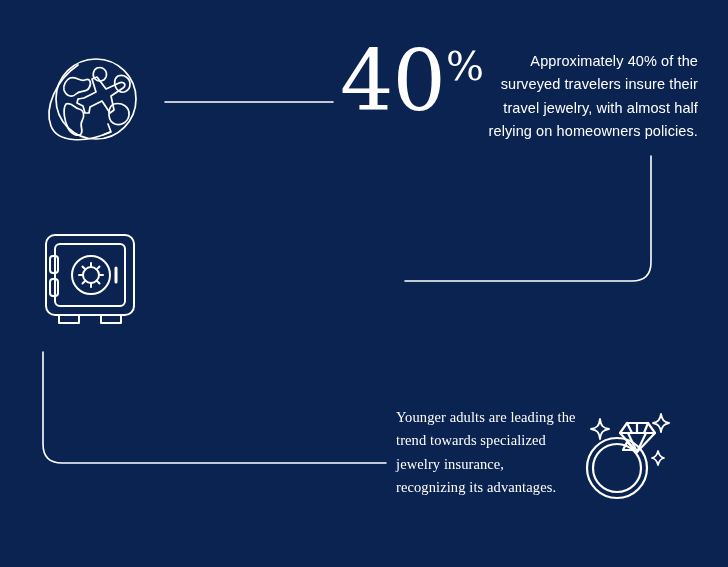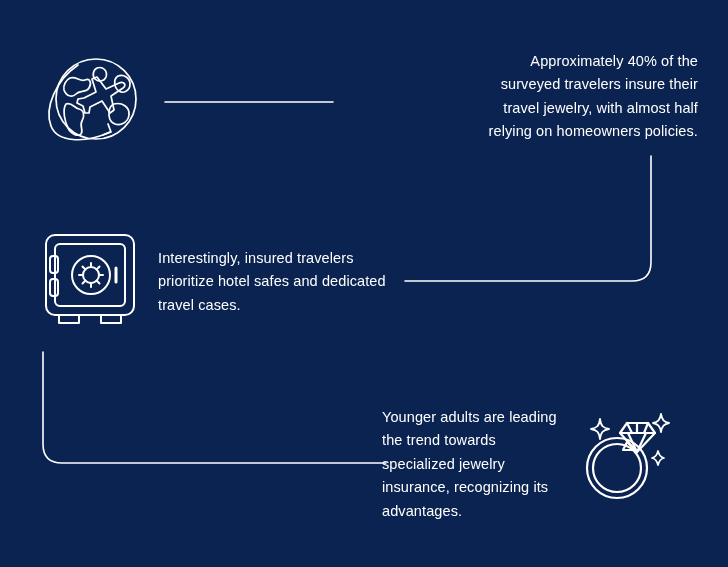--- a/index.html
+++ b/index.html
@@ -70,21 +70,21 @@
   
   .text-block {
     position: absolute;
     font-size: 14.5px;
     line-height: 1.62;
     color: #ffffff;
     letter-spacing: 0.1px;
   }
   #text-block-1 { left: 476px; top: 50px;  width: 222px; text-align: right; }
   #text-block-2 { left: 158px; top: 247px; width: 240px; }
-  #text-block-3 { left: 382px; top: 406px; width: 180px; }
+  #text-block-3 { left: 396px; top: 406px; width: 180px; font-family: Liberation Serif, serif; }
 </style>
 </head>
 <body>
 
 <div id="infographic" style="background: rgb(11, 35, 80); color: rgb(255, 255, 255);">
 
   <svg id="connectors" viewBox="0 0 728 567">
 
     <path d="M 165 102 L 333 102" fill="none" stroke="#ffffff" stroke-width="1.6" stroke-linecap="round"></path>
 
@@ -156,20 +156,23 @@
       <path d="M 73 17 L 69 27"></path>
       <path d="M 53 27 L 62 46"></path>
       <path d="M 71 27 L 62 46"></path>
 
       <path d="M 25 13 C 26 20 28 22 34 23 C 28 24 26 26 25 33 C 24 26 22 24 16 23 C 22 22 24 20 25 13 Z" stroke-width="1.8"></path>
       <path d="M 86 8 C 87 14 89 16 94 17 C 89 18 87 20 86 26 C 85 20 83 18 78 17 C 83 16 85 14 86 8 Z" stroke-width="1.8"></path>
       <path d="M 83 45 C 84 49 85 51 89 52 C 85 53 84 55 83 59 C 82 55 81 53 77 52 C 81 51 82 49 83 45 Z" stroke-width="1.8"></path>
     </svg>
   </div>
 
+  <div id="stat-block">
+    <span id="stat-number">40</span>
+    <span id="stat-symbol">%</span>
+  </div>
 
   <div class="text-block" id="text-block-1">Approximately 40% of the surveyed travelers insure their travel jewelry, with almost half relying on homeowners policies.</div>
 
-  <div class="text-block" id="text-block-2">Interestingly, insured travelers prioritize hotel safes and dedicated travel cases.</div>
 
   <div class="text-block" id="text-block-3">Younger adults are leading the trend towards specialized jewelry insurance, recognizing its advantages.</div>
 
 </div>
 
 </body></html>

